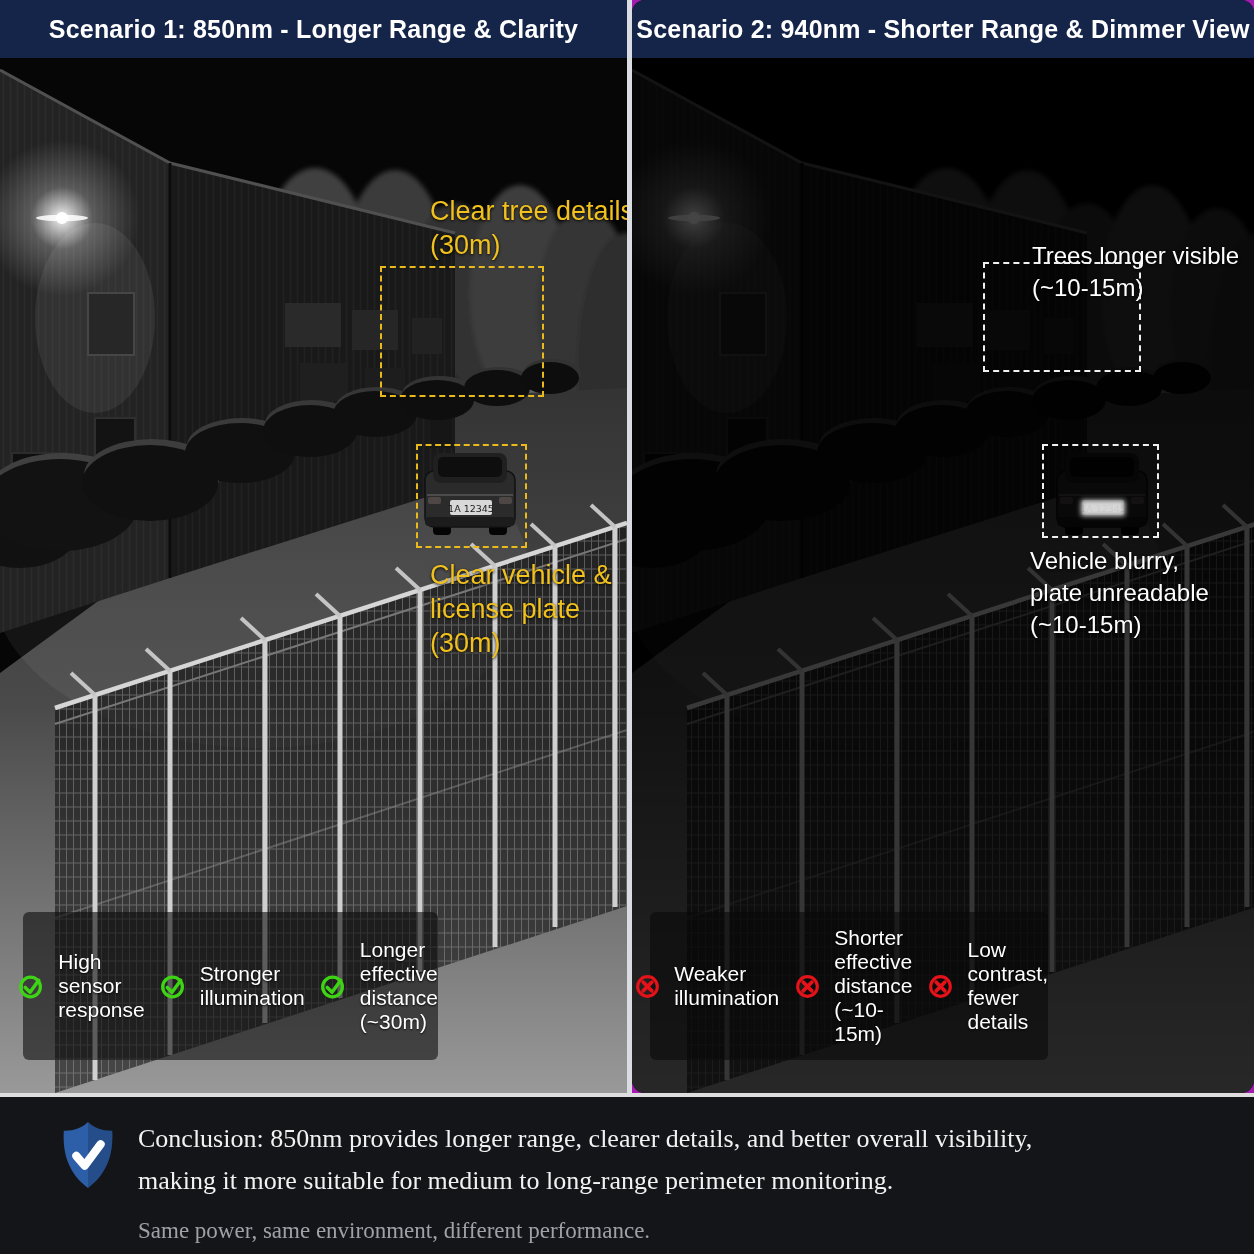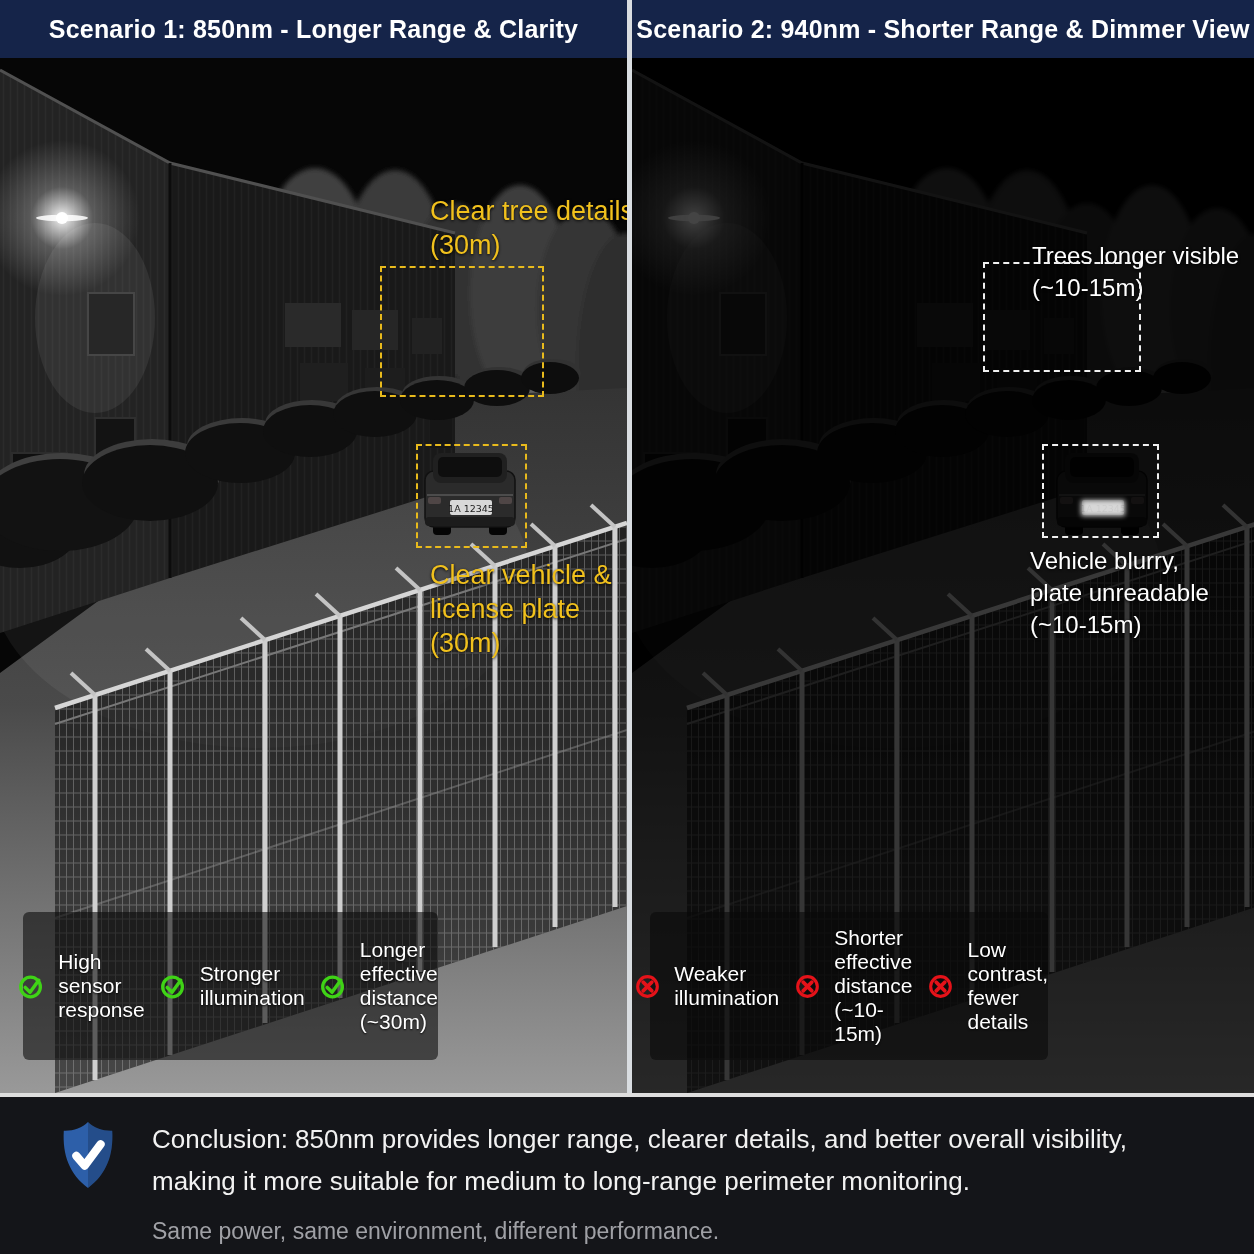--- a/index.html
+++ b/index.html
@@ -2,21 +2,21 @@
 <html><head>
 <meta charset="utf-8">
 <style>
   html,body{margin:0;padding:0;background:#000;}
   .stage{position:relative;width:1254px;height:1254px;overflow:hidden;background:#a21caf;
          font-family:"Liberation Sans","DejaVu Sans",sans-serif;}
 
   
   .panel{position:absolute;top:0;height:1093px;overflow:hidden;background:#060606;}
   .panel.left{left:0;width:627px;}
-  .panel.right{left:632px;width:622px;}
+  .panel.right{left:632px;width:622px;border-radius:13px;}
   .panel-header{position:absolute;top:0;left:0;right:0;height:58px;background:#152449;
                 display:flex;align-items:center;justify-content:center;}
   .panel-header .ht{color:#fff;font-size:25px;font-weight:700;letter-spacing:.2px;}
   .scene{position:absolute;top:58px;left:0;width:627px;height:1035px;}
   .scene svg.scenesvg{position:absolute;top:0;left:0;}
   .scene.dim svg.scenesvg{filter:brightness(0.27) contrast(1.02) blur(0.4px);}
 
   .divider{position:absolute;left:627px;top:0;width:5px;height:1093px;background:#d9dde1;}
   .footer-sep{position:absolute;left:0;top:1093px;width:1254px;height:4px;background:#dedede;}
 
@@ -35,21 +35,21 @@
              padding:6px 0;box-sizing:border-box;}
   .checklist.l{left:23px;width:415px;}
   .checklist.r{left:18px;width:398px;}
   .row{display:flex;align-items:center;gap:13px;padding-left:15px;}
   .row .lbl{color:#fff;font-size:21px;text-shadow:0 1px 2px rgba(0,0,0,.9);}
   .ico{width:27px;height:27px;display:inline-flex;}
 
   
   .footer{position:absolute;left:0;top:1097px;width:1254px;height:157px;background:#141519;}
   .shield{position:absolute;left:57px;top:23px;}
-  .ftext{position:absolute;left:152px;top:21px;}
+  .ftext{position:absolute;left:138px;top:21px;font-family:Liberation Serif, serif;}
   .fline{color:#f2f2f2;font-size:26px;line-height:42px;white-space:nowrap;}
   .fsub{color:#a0a1a6;font-size:23px;line-height:34px;margin-top:12px;white-space:nowrap;}
 </style>
 </head>
 <body>
 
 <svg width="0" height="0" style="position:absolute" aria-hidden="true">
 <defs>
   <linearGradient id="roadG" x1="0" y1="0" x2="0" y2="1">
     <stop offset="0" stop-color="#343434"></stop>

